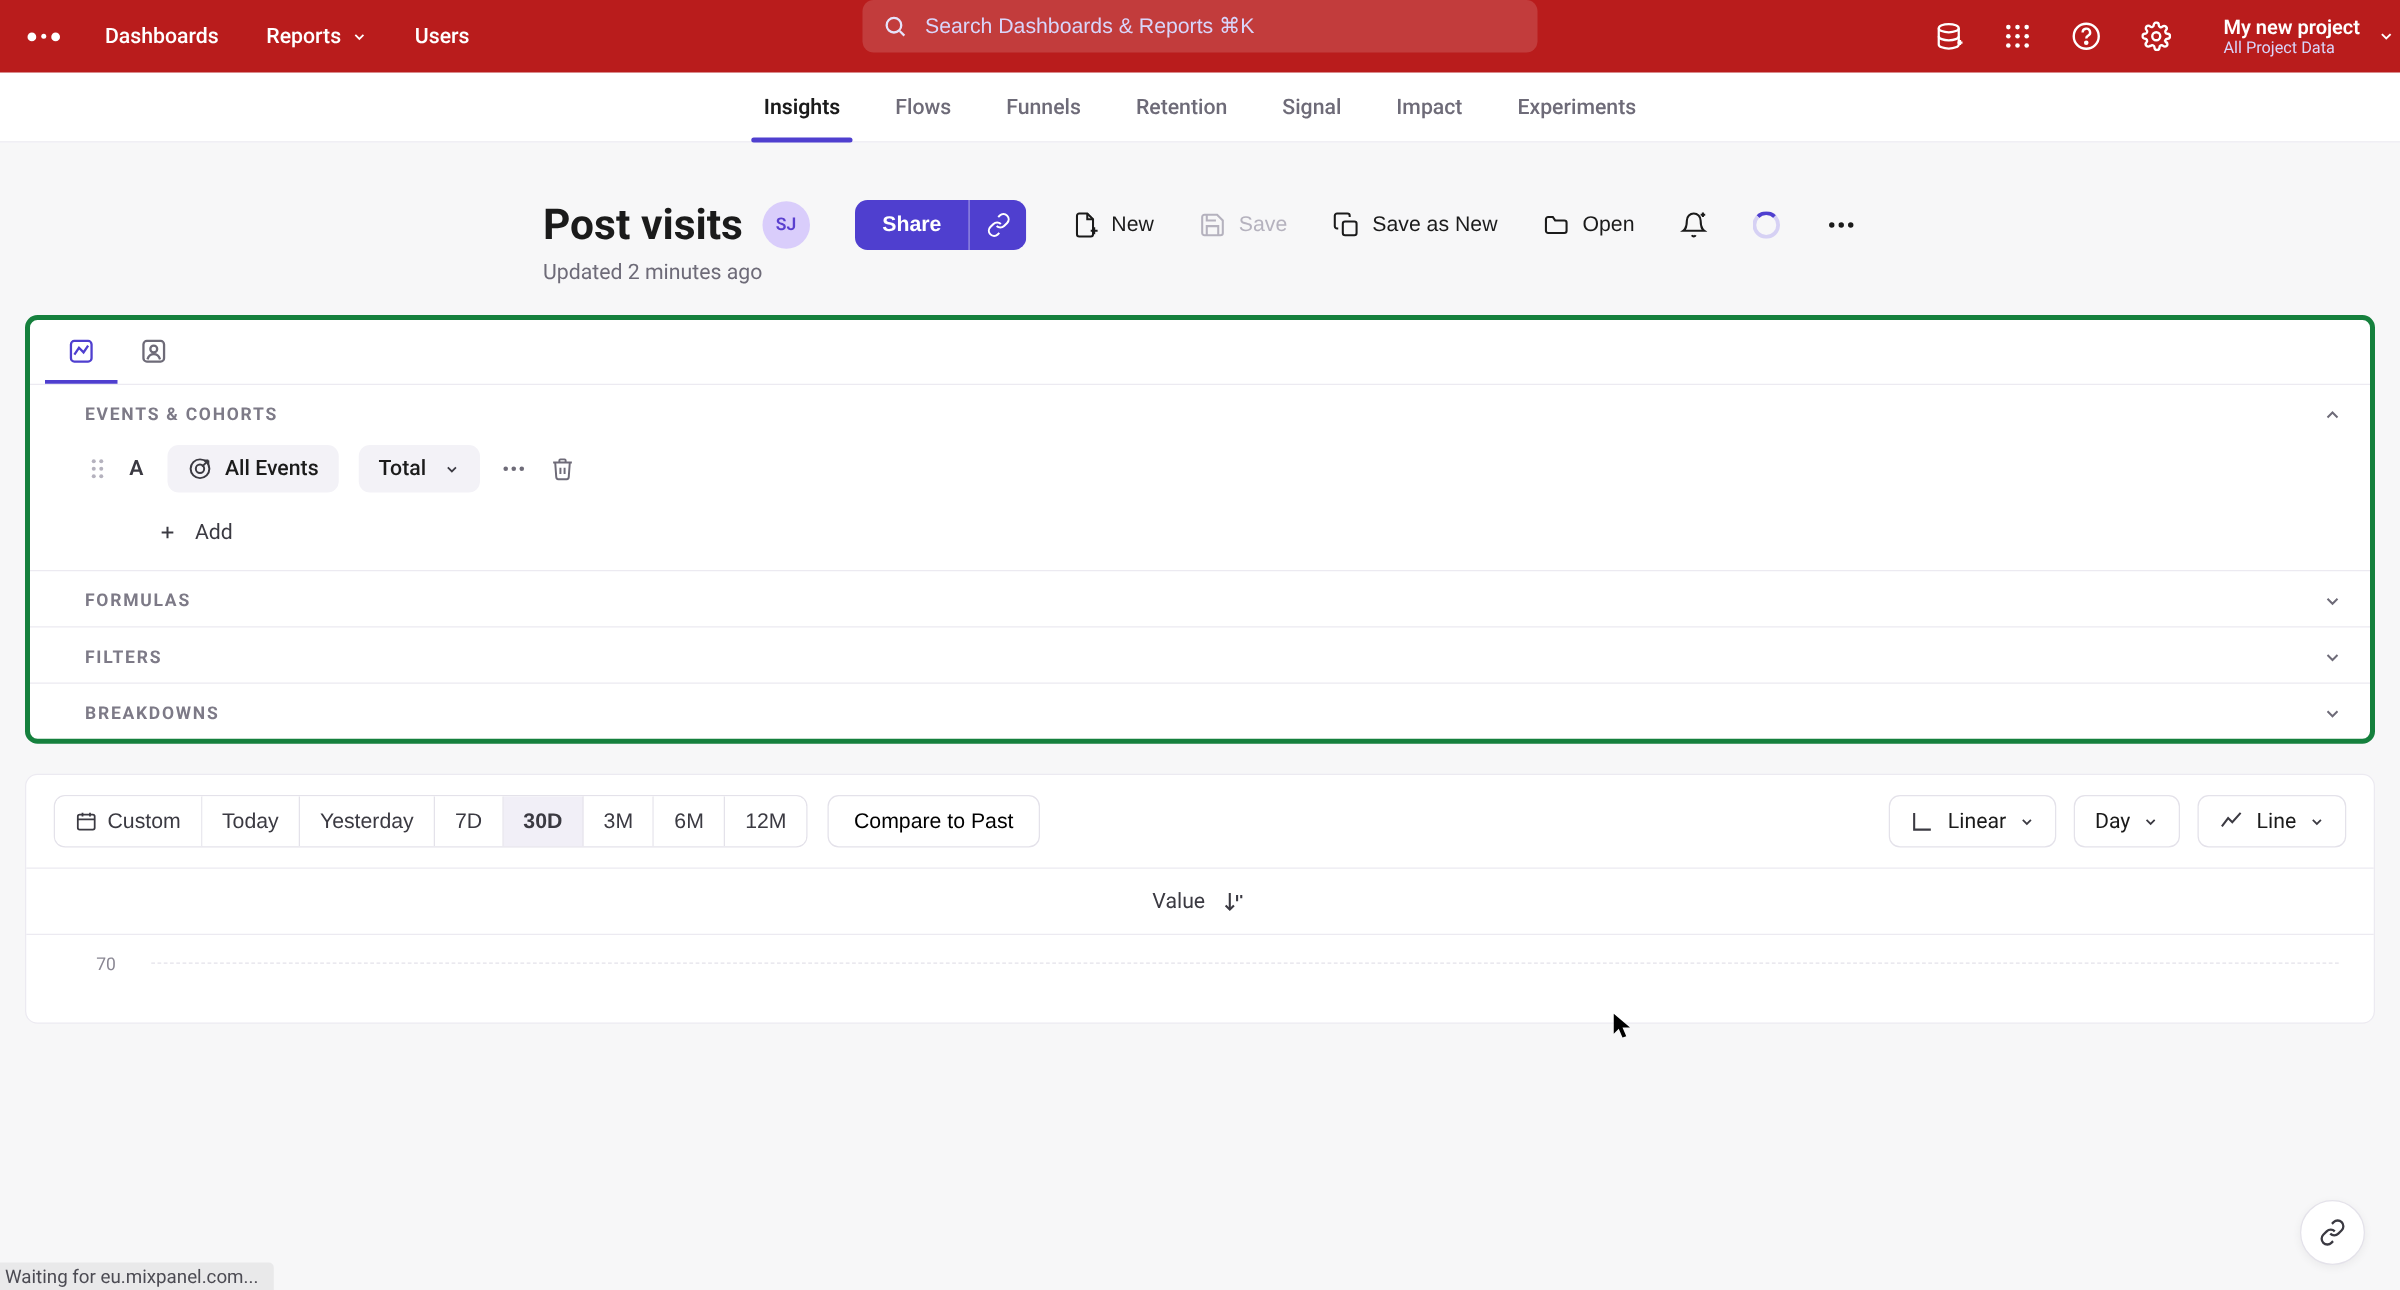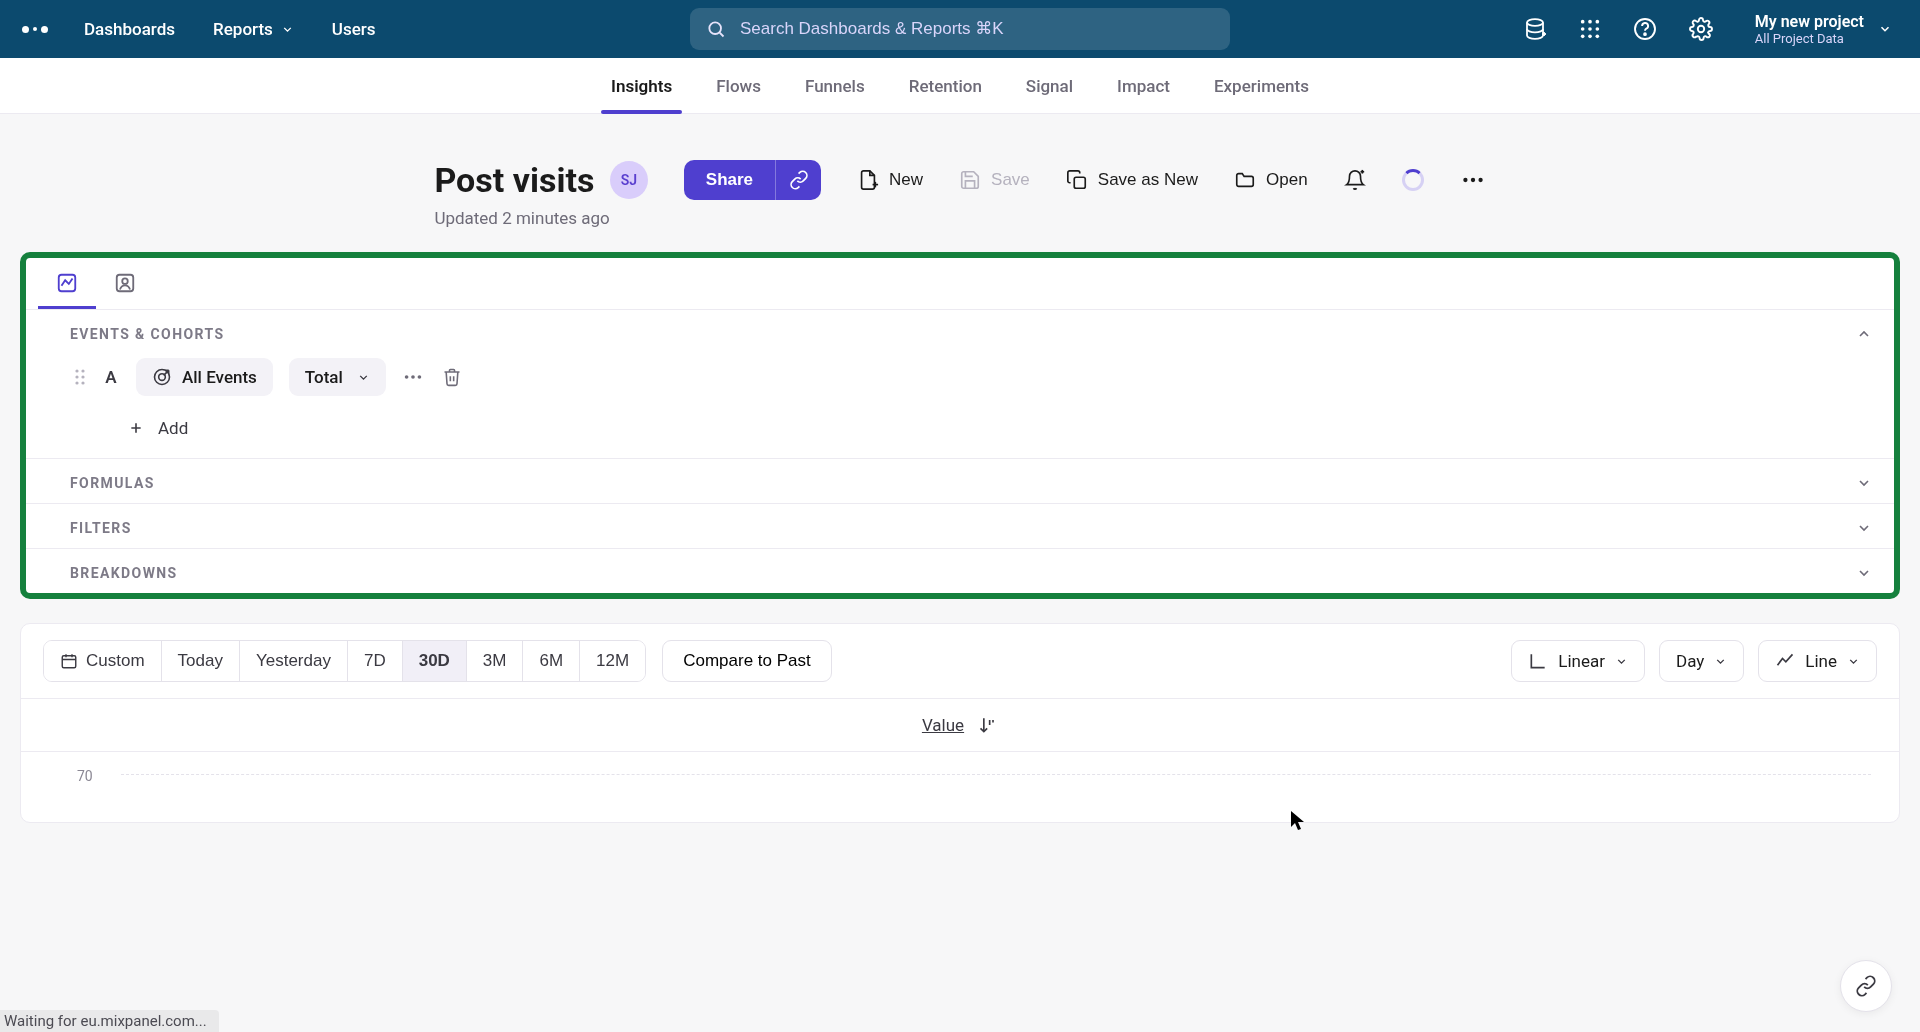--- a/index.html
+++ b/index.html
@@ -7,25 +7,24 @@
     font-family: -apple-system, BlinkMacSystemFont, "Segoe UI", Roboto, Helvetica, Arial, sans-serif;
     background: #f7f7f8;
     color: #1b1b1b;
     width: 1920px;
     height: 1032px;
     overflow: hidden;
     position: relative;
   }
   
   .topbar {
-    background: #0c4a6e;
+    background: #b91c1c;
     height: 58px;
     display: flex;
-    align-items: center;
-    padding: 0 28px 0 12px;
+    padding: 0 4px 0 12px;
     color: #fff;
     position: relative;
   }
   .topbar .brand-dots {
     display: flex;
     align-items: center;
     gap: 4px;
     padding: 6px 10px;
     margin-right: 26px;
   }
@@ -190,21 +189,21 @@
     width:22px; height:22px;
     border:3px solid #d6d1f4;
     border-top-color:#4f3fcf;
     border-radius:50%;
   }
 
   
   .panel {
     margin: 0 20px;
     background:#fff;
-    border:6px solid #15803d;
+    border:4px solid #15803d;
     border-radius:10px;
     overflow:hidden;
   }
   .panel-tabs {
     display:flex;
     gap:0;
     padding: 0 12px;
     border-bottom:1px solid #eceaf1;
   }
   .panel-tab {
@@ -313,21 +312,20 @@
   .right-selects { display:flex; gap:14px; }
   .value-head {
     display:flex;
     align-items:flex-end;
     justify-content:center;
     gap:14px;
     padding: 16px 0;
     border-bottom:1px solid #eceaf1;
     font-size:17px;
     color:#3b3a42;
-    text-decoration:underline;
   }
   .chart-area {
     position:relative;
     height: 70px;
     padding: 18px 22px 0 22px;
   }
   .y-tick {
     position:absolute;
     left: 56px;
     font-size:14px;

